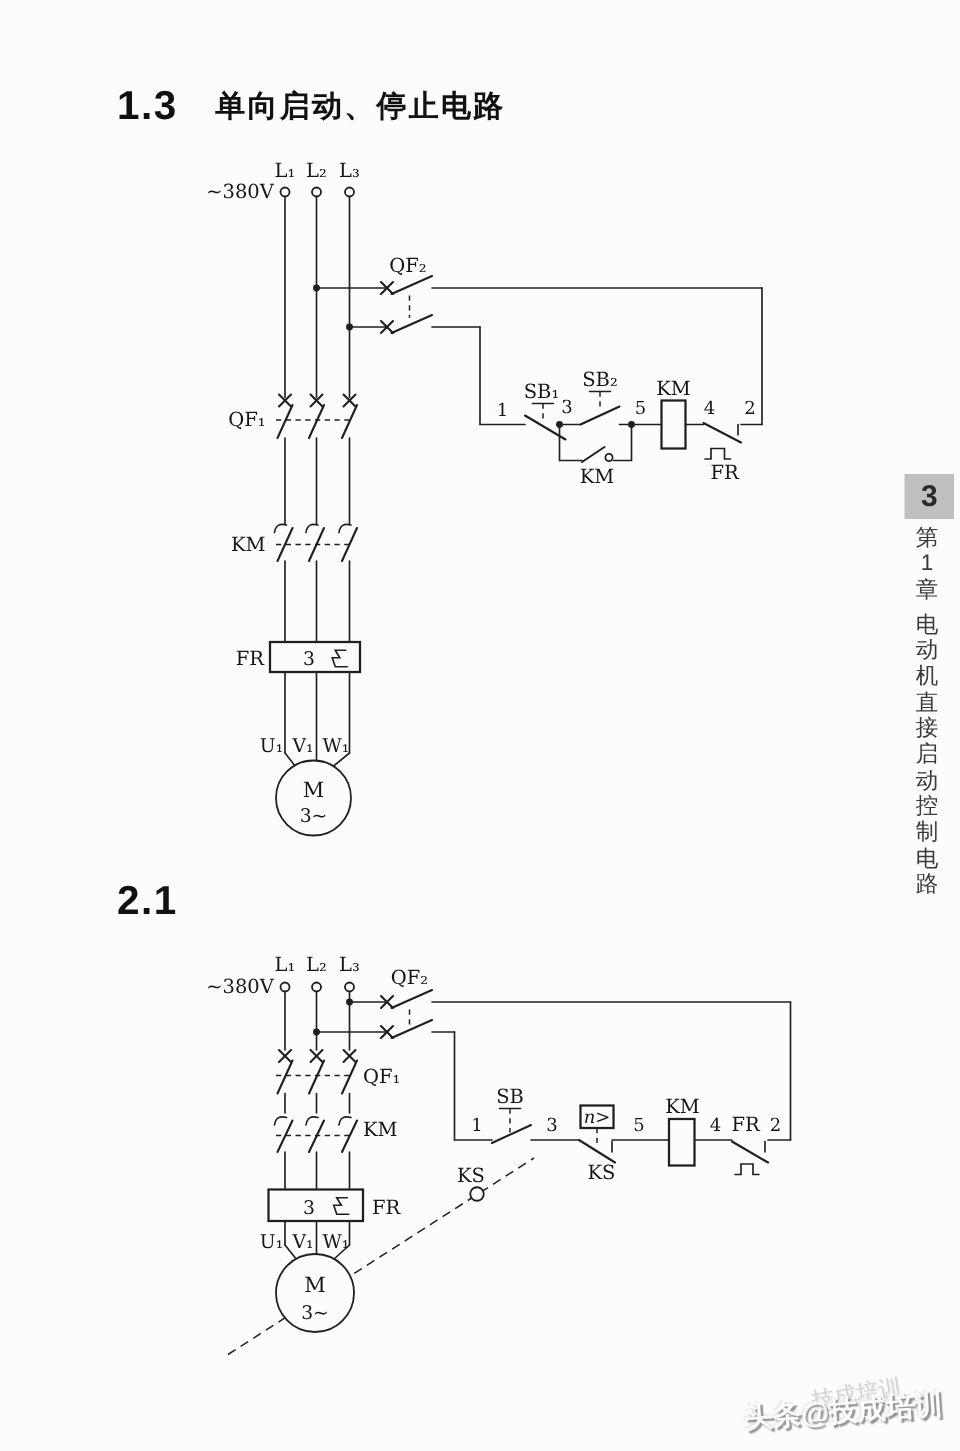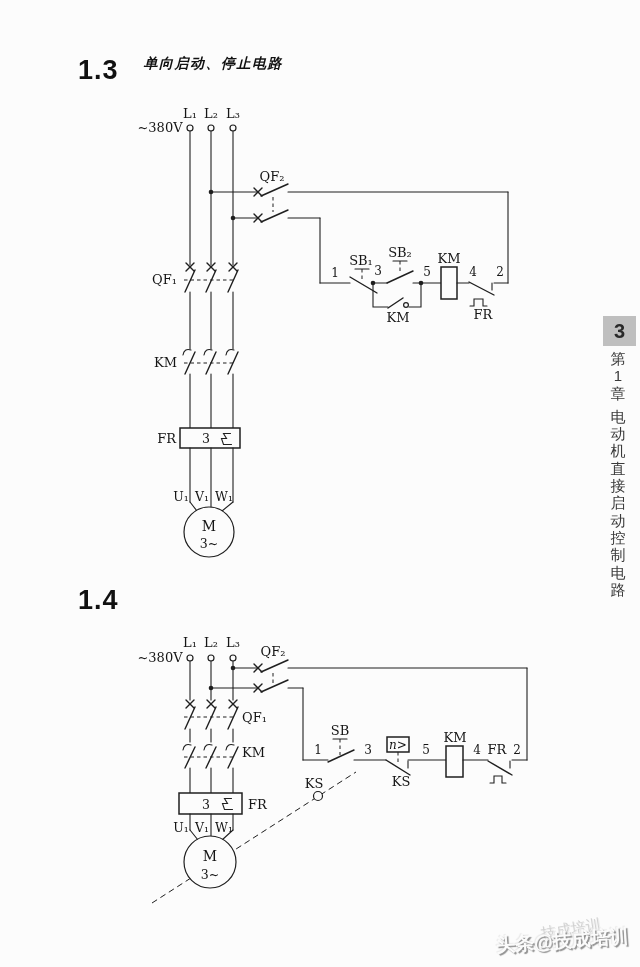--- a/index.html
+++ b/index.html
@@ -14,23 +14,23 @@
   .dash{stroke:#1f1f1f;stroke-width:1;fill:none;stroke-dasharray:3.5 3;}
   .term{stroke:#1f1f1f;stroke-width:1.2;fill:#fcfcfc;}
   .dot{fill:#1f1f1f;stroke:none;}
   .box{stroke:#1f1f1f;stroke-width:1.5;fill:#fcfcfc;}
   .lbl{font-family:"DejaVu Serif", serif;font-size:13px;fill:#151515;text-anchor:middle;}
   .lblL{text-anchor:end;}
   .lblR{text-anchor:start;}
   .nnum{font-family:"DejaVu Serif", serif;font-size:12px;fill:#151515;text-anchor:middle;}
   .mid{font-family:"DejaVu Serif", serif;font-size:12.5px;fill:#151515;text-anchor:middle;}
   .ital{font-style:italic;}
-  .sec-title{position:absolute;display:flex;align-items:flex-start;gap:25px;color:#111;}
+  .sec-title{position:absolute;display:flex;align-items:center;gap:25px;color:#111;}
   .sec-num{font-size:27px;font-weight:700;letter-spacing:1px;}
-  .sec-name{font-size:14px;font-weight:700;letter-spacing:1.5px;font-style:italic;}
+  .sec-name{font-size:20px;font-weight:700;letter-spacing:1.5px;}
   .side-tab{
     position:absolute;left:603px;top:316px;width:33px;height:30px;
     background:#bfbfbf;display:flex;align-items:center;justify-content:center;
     font-size:20px;font-weight:700;color:#2a2a2a;
   }
   .chapter-strip{
     position:absolute;left:604px;top:350px;width:28px;
     display:flex;flex-direction:column;align-items:center;
     font-size:15px;color:#3a3a3a;
   }
@@ -347,21 +347,21 @@
         <text class="nnum" x="517" y="754">2</text>
       </g>
     </g>
   </svg>
 
   <div class="sec-title" style="left:78px;top:55px;">
     <span class="sec-num">1.3</span>
     <span class="sec-name">单向启动、停止电路</span>
   </div>
   <div class="sec-title" style="left:78px;top:585px;">
-    <span class="sec-num">1.4</span>
+    <span class="sec-num">2.1</span>
   </div>
 
   <div class="side-tab">
     <span>3</span>
   </div>
   <div class="chapter-strip">
     <span class="ch">第</span>
     <span class="ch">1</span>
     <span class="ch">章</span>
     <span class="gap"></span>

